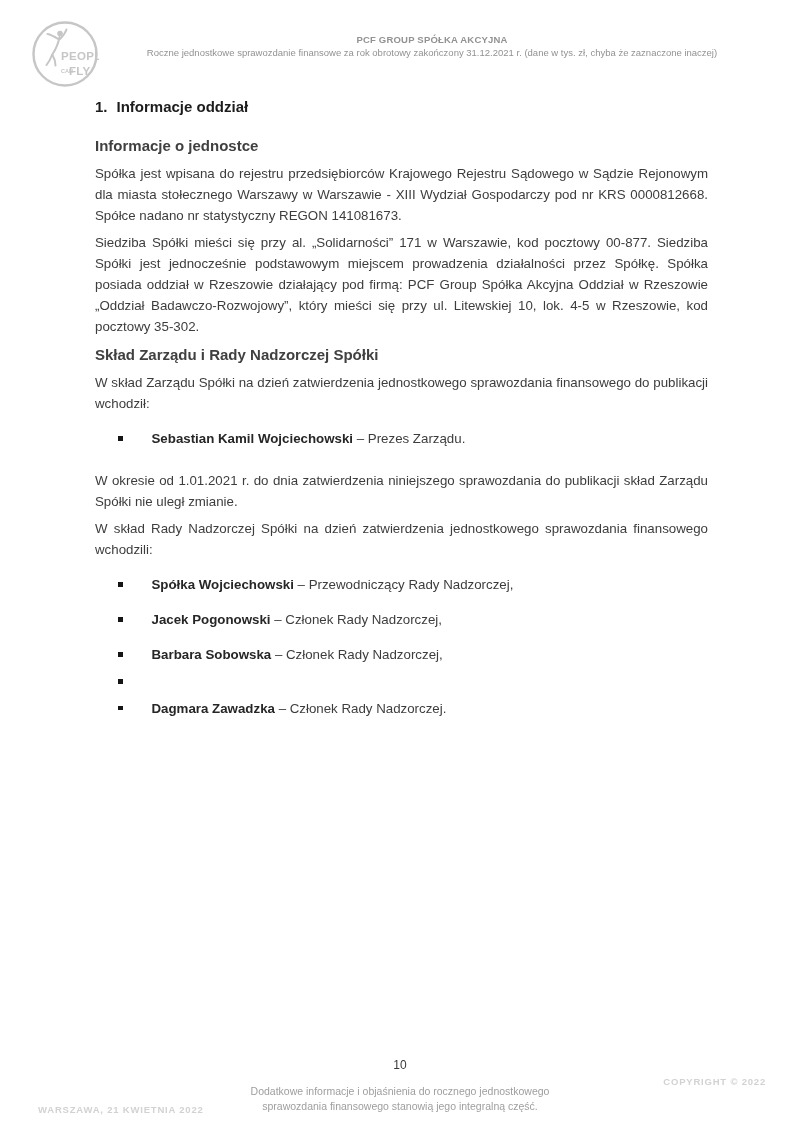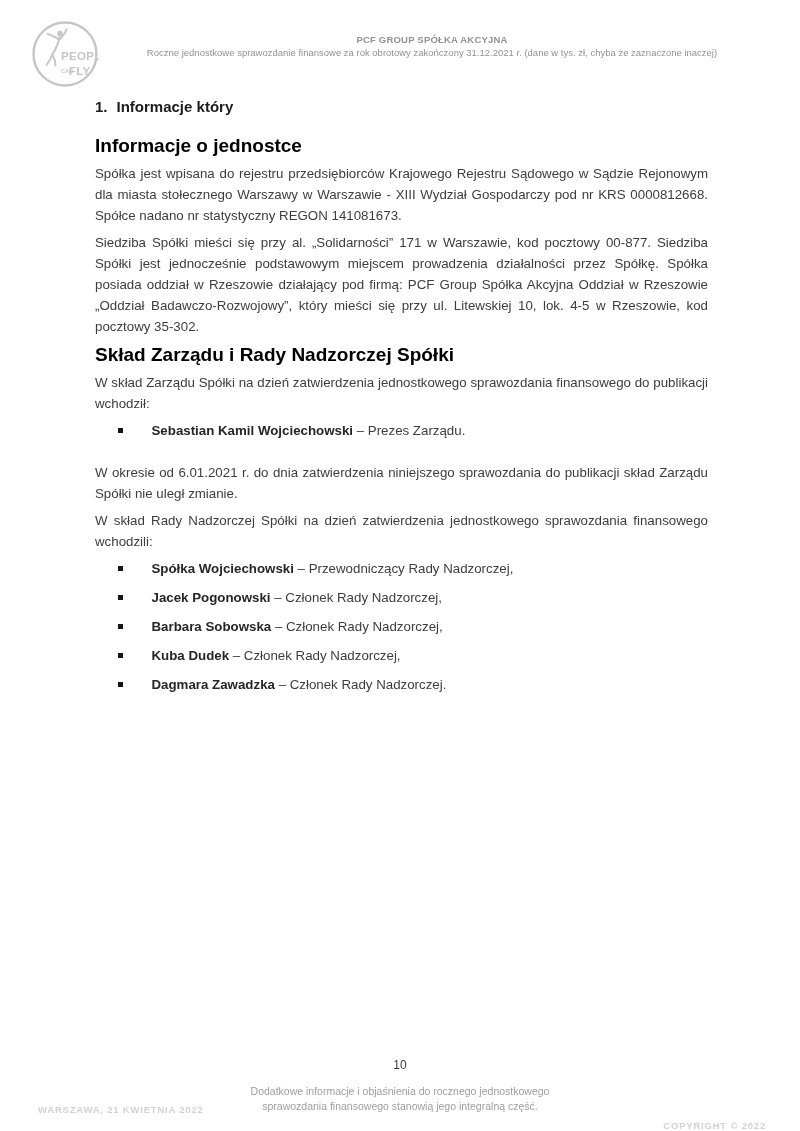--- a/index.html
+++ b/index.html
@@ -33,35 +33,35 @@
     letter-spacing: 0.5px;
   }
 
   .section-heading {
     font-size: 15px; font-weight: bold; color: #1c1c1c;
     line-height: 20px; margin-bottom: 20px;
   }
   .section-heading .sec-num { display: inline-block; margin-right: 9px; }
 
   .sub-heading {
-    font-size: 19px; font-weight: bold; color: #000000;
+    font-size: 15px; font-weight: bold; color: #404040;
     line-height: 18px; margin-bottom: 8px;
   }
   .sub-heading.mt { margin-top: 9px; }
 
   .body-p {
     font-size: 13.3px; line-height: 21px; text-align: justify;
     color: #3d3d3d; margin-bottom: 6px;
   }
   .body-p.gap-top { margin-top: 21px; }
 
   .bullet-item {
     display: flex; align-items: baseline;
     font-size: 13.3px; line-height: 21px; color: #3d3d3d;
-    margin-top: 6px; margin-bottom: 8px;
+    margin-top: 14px; margin-bottom: 8px;
   }
   .bullet-item .bullet-marker {
     width: 4.5px; height: 4.5px; background: #151515;
     margin-left: 23px; margin-right: 29px;
     align-self: center; flex: 0 0 auto;
   }
   .bullet-item b, .body-p b { color: #262626; }
   .bullet-list { margin-top: 5px; }
 
   
@@ -71,21 +71,21 @@
   }
   .footer-note {
     position: absolute; left: 0; top: 1084px; width: 100%;
     text-align: center; font-size: 10.5px; line-height: 15px; color: #9e9e9e;
   }
   .footer-left {
     position: absolute; left: 38px; top: 1104px;
     font-size: 9.5px; font-weight: bold; letter-spacing: 0.8px; color: #d2d2d2;
   }
   .footer-right {
-    position: absolute; right: 34px; top: 1120px;
+    position: absolute; right: 34px; top: 1076px;
     font-size: 9.5px; font-weight: bold; letter-spacing: 0.8px; color: #d2d2d2;
   }
 </style>
 </head>
 <body>
 
 <div class="page">
 
   <svg class="logo" viewBox="0 0 68 68" aria-hidden="true">
     <circle cx="34" cy="34" r="31.5" fill="none" stroke="#c6c6c6" stroke-width="2.4"></circle>
@@ -104,57 +104,56 @@
 
   <div class="doc-header">
     <div class="company">PCF GROUP SPÓŁKA AKCYJNA</div>
     <div class="subtitle">Roczne jednostkowe sprawozdanie finansowe za rok obrotowy zakończony 31.12.2021 r. (dane w tys. zł, chyba że zaznaczone inaczej)</div>
   </div>
 
   <div class="content">
 
 
     <div class="section-heading">
-      <span class="sec-num">1.</span><span>Informacje który</span>
+      <span class="sec-num">1.</span><span>Informacje oddział</span>
     </div>
 
     <div class="sub-heading">Informacje o jednostce</div>
 
     <p class="body-p">Spółka jest wpisana do rejestru przedsiębiorców Krajowego Rejestru Sądowego w Sądzie Rejonowym dla miasta stołecznego Warszawy w Warszawie - XIII Wydział Gospodarczy pod nr KRS 0000812668. Spółce nadano nr statystyczny REGON 141081673.</p>
     <p class="body-p">Siedziba Spółki mieści się przy al. „Solidarności” 171 w Warszawie, kod pocztowy 00-877. Siedziba Spółki jest jednocześnie podstawowym miejscem prowadzenia działalności przez Spółkę. Spółka posiada oddział w Rzeszowie działający pod firmą: PCF Group Spółka Akcyjna Oddział w Rzeszowie „Oddział Badawczo-Rozwojowy”, który mieści się przy ul. Litewskiej 10, lok. 4-5 w Rzeszowie, kod pocztowy 35-302.</p>
 
     <div class="sub-heading mt">Skład Zarządu i Rady Nadzorczej Spółki</div>
 
     <p class="body-p">W skład Zarządu Spółki na dzień zatwierdzenia jednostkowego sprawozdania finansowego do publikacji wchodził:</p>
 
     <div class="bullet-item">
       <span class="bullet-marker"></span>
       <span class="bullet-text"><b>Sebastian Kamil Wojciechowski</b> <span>– Prezes Zarządu.</span></span>
     </div>
 
-    <p class="body-p gap-top">W okresie od 6.01.2021 r. do dnia zatwierdzenia niniejszego sprawozdania do publikacji skład Zarządu Spółki nie uległ zmianie.</p>
+    <p class="body-p gap-top">W okresie od 1.01.2021 r. do dnia zatwierdzenia niniejszego sprawozdania do publikacji skład Zarządu Spółki nie uległ zmianie.</p>
 
     <p class="body-p">W skład Rady Nadzorczej Spółki na dzień zatwierdzenia jednostkowego sprawozdania finansowego wchodzili:</p>
 
     <div class="bullet-list">
       <div class="bullet-item">
         <span class="bullet-marker"></span>
         <span class="bullet-text"><b>Spółka Wojciechowski</b> <span>– Przewodniczący Rady Nadzorczej,</span></span>
       </div>
       <div class="bullet-item">
         <span class="bullet-marker"></span>
         <span class="bullet-text"><b>Jacek Pogonowski</b> <span>– Członek Rady Nadzorczej,</span></span>
       </div>
       <div class="bullet-item">
         <span class="bullet-marker"></span>
         <span class="bullet-text"><b>Barbara Sobowska</b> <span>– Członek Rady Nadzorczej,</span></span>
       </div>
       <div class="bullet-item">
         <span class="bullet-marker"></span>
-        <span class="bullet-text"><b>Kuba Dudek</b> <span>– Członek Rady Nadzorczej,</span></span>
       </div>
       <div class="bullet-item">
         <span class="bullet-marker"></span>
         <span class="bullet-text"><b>Dagmara Zawadzka</b> <span>– Członek Rady Nadzorczej.</span></span>
       </div>
     </div>
 
   </div>
 
   <div class="page-number">10</div>

